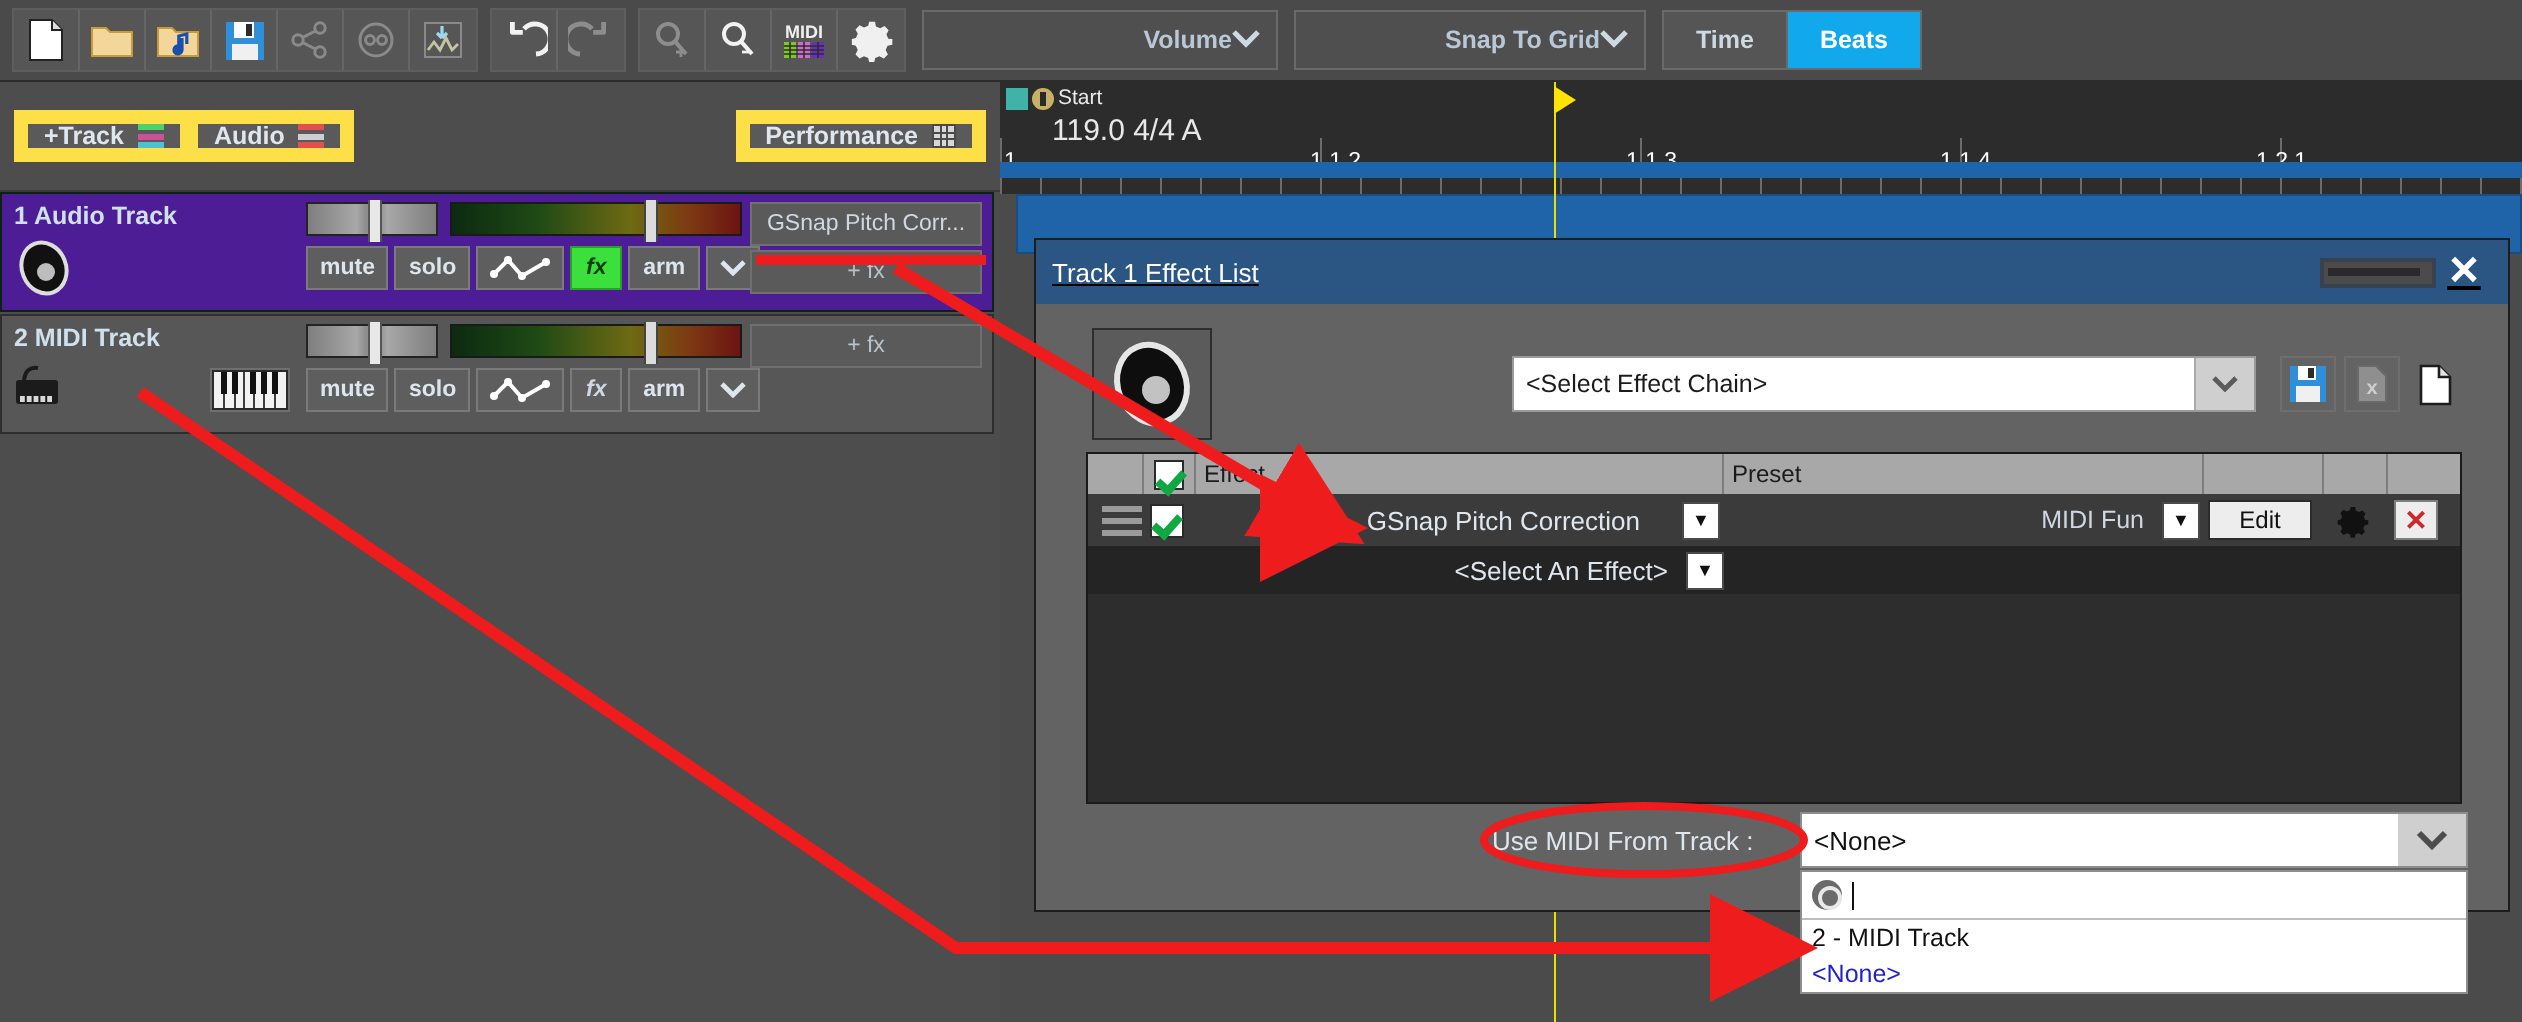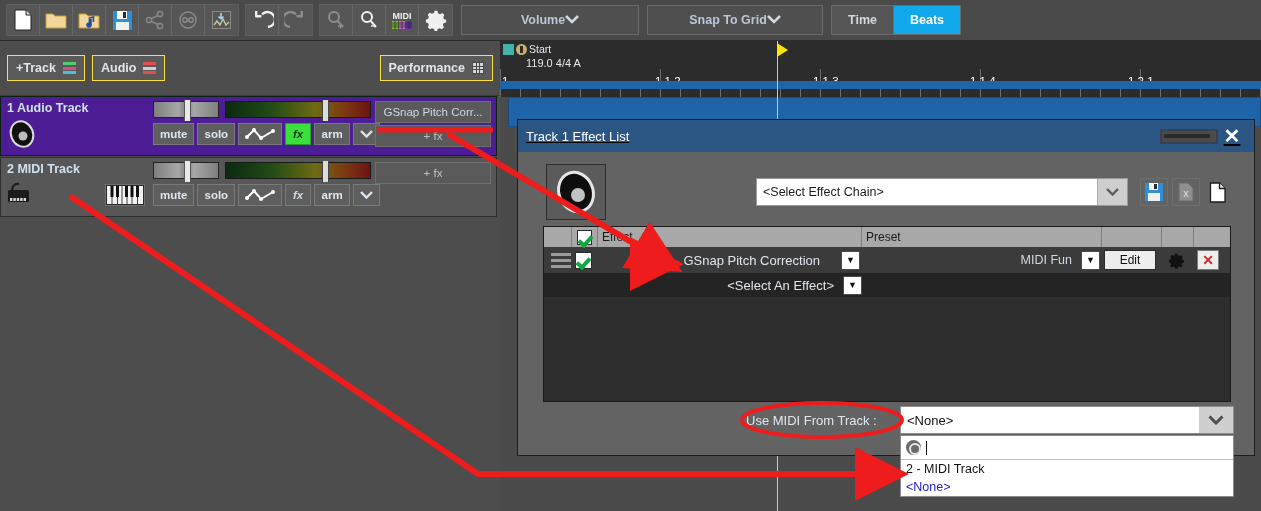--- a/index.html
+++ b/index.html
@@ -23,21 +23,21 @@
     background:#565656;
     margin-left:6px; height:32px; padding:0;
   }
   .tb-btn{
     width:33px;height:30px; display:flex;align-items:center;justify-content:center;
     border-right:1px solid #666; background:#565656;
   }
   .tb-btn:last-child{border-right:none;}
   .tb-sel{
     height:30px; background:#4f4f4f; border:1px solid #6a6a6a;
-    display:flex; align-items:center; justify-content:center;
+    display:flex; align-items:center; justify-content:flex-end;
     color:#b9c7d6; font-size:12.5px; font-weight:bold; padding:0 8px;
     margin-left:8px;
   }
   .tb-toggle-group{display:flex;margin-left:8px;border:1px solid #6a6a6a;height:30px;}
   .tb-toggle{
     display:flex;align-items:center;justify-content:center;
     font-size:12.5px;font-weight:bold;color:#cfd9e4;
     padding:0 16px; background:#555; border-right:1px solid #6a6a6a;
   }
   .tb-toggle.active{background:#12a9ec;color:#fff;border-right:none;}
@@ -45,21 +45,21 @@
   
   #trackpanel{
     position:absolute;left:0;top:41px;width:500px;height:470px;
     background:#4d4d4d;
   }
   #trackbar{
     position:absolute;left:0;top:0;width:500px;height:55px;background:#4d4d4d;
     border-bottom:1px solid #3a3a3a;
   }
   .tbar-btn{
-    position:absolute;height:26px;border:1px solid #fde047;background:#5a5a5a;
+    position:absolute;height:26px;border:7px solid #fde047;background:#5a5a5a;
     display:flex;align-items:center;gap:7px;padding:0 8px;
     color:#dfe6ee;font-size:12.5px;font-weight:bold;
   }
   .stripes{width:13px;height:12px;display:flex;flex-direction:column;justify-content:space-between;}
   .stripes i{display:block;height:3px;width:100%;}
   .grid-ico{width:12px;height:12px;background:
      linear-gradient(#cfcfcf,#cfcfcf) ,#4a4a4a;
      background-size:100% 100%;
      display:grid;grid-template-columns:repeat(3,1fr);grid-template-rows:repeat(3,1fr);gap:1px;
      background:#4a4a4a;padding:1px;}
@@ -112,21 +112,21 @@
   #timeline{
     position:absolute;left:500px;top:41px;width:761px;height:470px;
     background:#4b4b4b;
   }
   #ruler{position:absolute;left:0;top:0;width:761px;height:56px;background:#2c2c2c;}
   .startflag{position:absolute;left:3px;top:2px;display:flex;align-items:center;gap:2px;}
   .startflag .sq{width:11px;height:11px;background:#3fb3a8;}
   .startflag .circ{width:11px;height:11px;border-radius:50%;background:#c8b068;position:relative;}
   .startflag .circ::after{content:"";position:absolute;left:4px;top:2px;width:3px;height:7px;background:#2b2b2b;}
   .startflag .lab{color:#e8e8e8;font-size:10.5px;}
-  .tempo{position:absolute;left:26px;top:16px;color:#e8e8e8;font-size:11px;}
+  .tempo{position:absolute;left:26px;top:16px;color:#e8e8e8;font-size:15px;}
   .tick{position:absolute;top:34px;color:#ffffff;font-size:11.5px;}
   #ruler .bluebar{position:absolute;left:0;bottom:8px;width:761px;height:8px;background:#1f63a8;}
   #ruler .subticks{position:absolute;left:0;bottom:0;width:761px;height:8px;background:#2c2c2c;}
   #ruler .subticks i{position:absolute;top:0;width:1px;height:8px;background:#6c6c6c;}
   #ruler .majticks i{position:absolute;top:28px;width:1px;height:20px;background:#6c6c6c;}
   .playhead{position:absolute;top:0;width:1px;height:470px;background:#e8e000;left:277px;}
   .playhead .head{position:absolute;left:0;top:2px;width:0;height:0;
     border-top:7px solid transparent;border-bottom:7px solid transparent;border-left:11px solid #ffe400;}
   #tlbody{position:absolute;left:0;top:56px;width:761px;height:414px;background:#4b4b4b;}
   #clipstrip{position:absolute;left:8px;top:0;width:753px;height:30px;background:#1f63a8;border:1px solid #1b4d80;}

